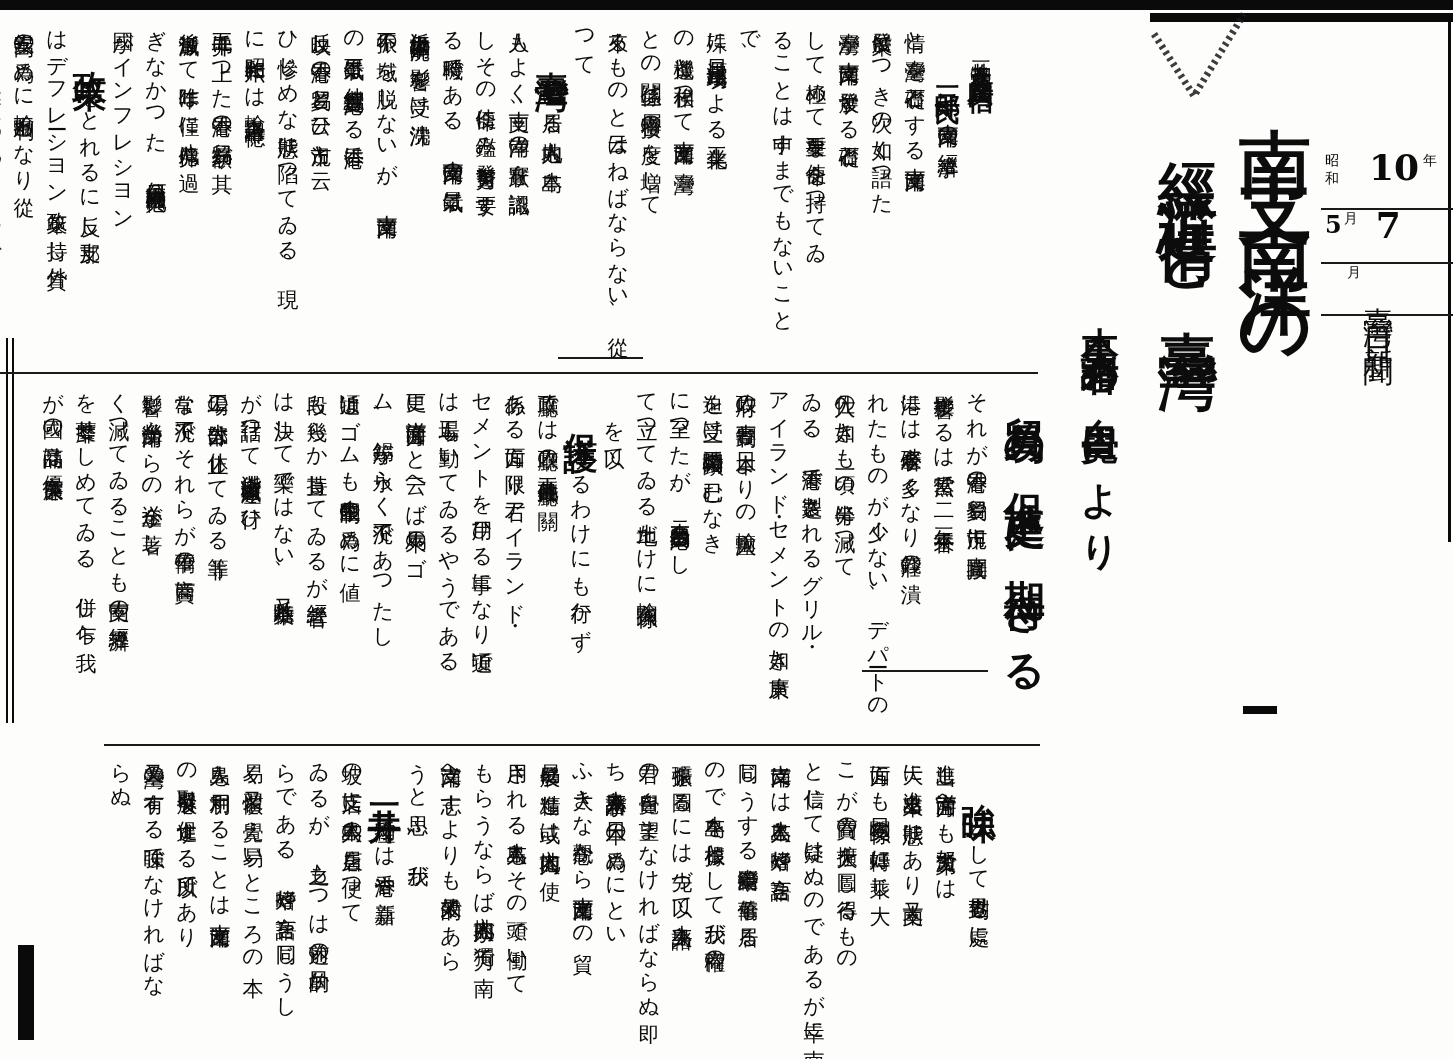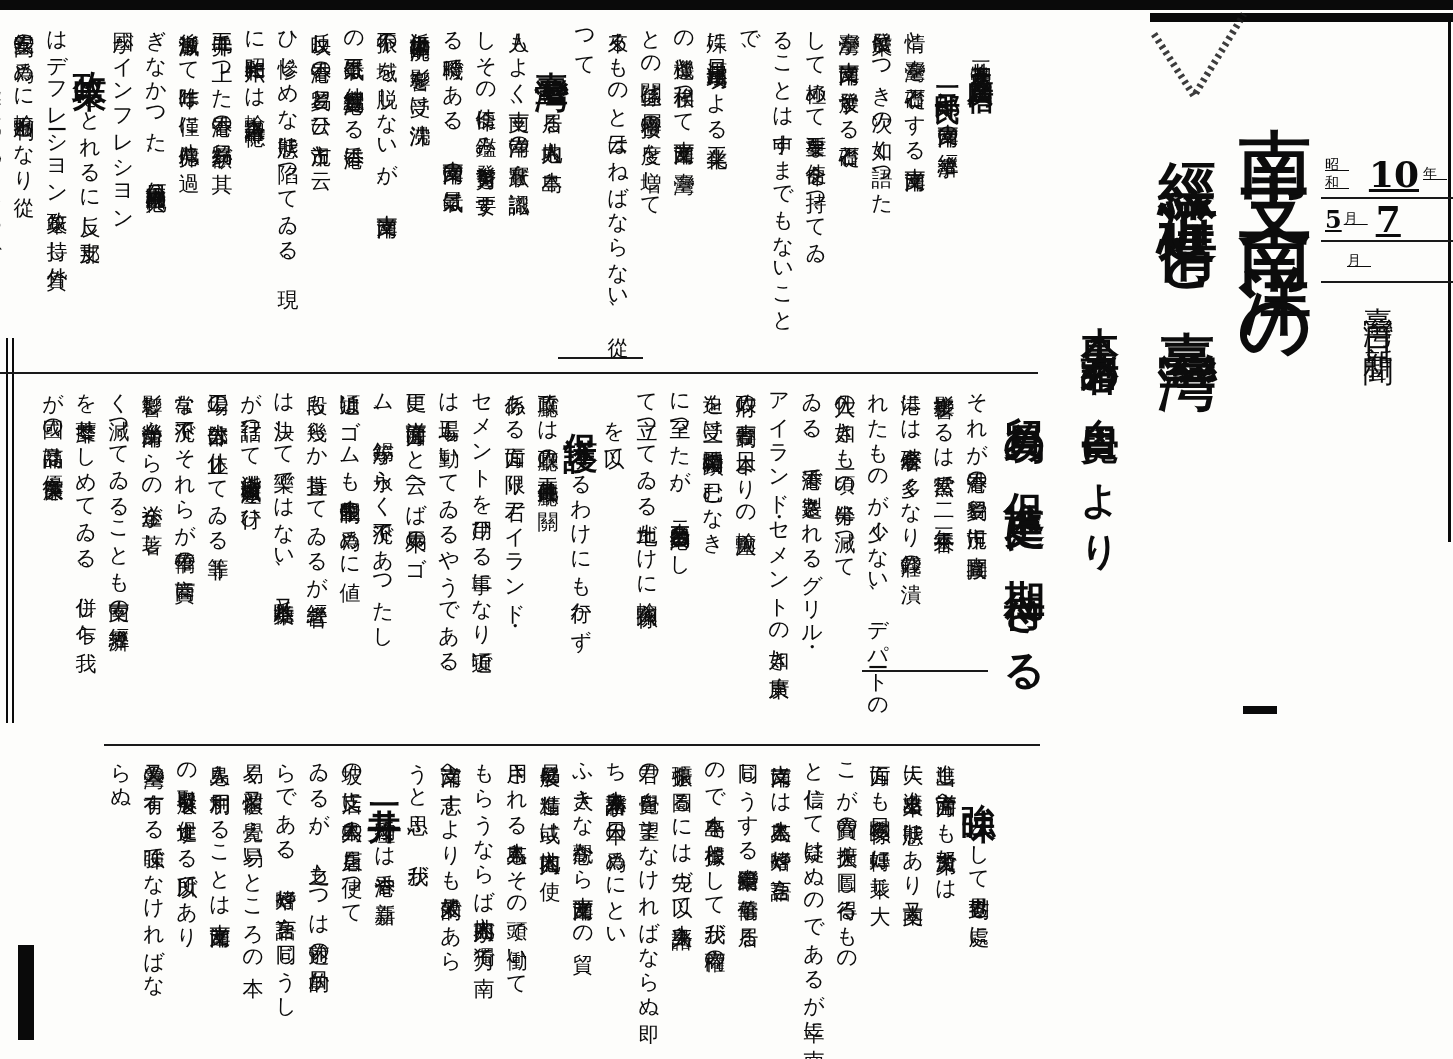--- a/index.html
+++ b/index.html
@@ -15,26 +15,26 @@
   .hl1{font-size:72px;line-height:92px;letter-spacing:46px;}
   .hl2{font-size:59px;line-height:84px;letter-spacing:20px;text-indent:46px;}
   
   .subhead{position:absolute;font-weight:bold;}
   .sh1{top:297px;right:328px;font-size:38px;letter-spacing:8px;line-height:50px;height:470px;}
   .sh2{top:383px;right:402px;font-size:41px;letter-spacing:10px;line-height:52px;height:530px;}
   
   .masthead{position:absolute;top:283px;right:54px;font-size:30px;letter-spacing:10px;line-height:42px;height:250px;}
   
   .stamp{position:absolute;top:152px;right:0;width:132px;font-family:"DejaVu Serif",serif;}
-  .srow{border-bottom:2px solid #1a1a1a;display:flex;align-items:center;padding:0 2px 1px 4px;text-decoration:underline;}
+  .srow{border-bottom:2px solid #1a1a1a;display:flex;align-items:flex-start;padding:0 2px 12px 4px;}
   .r1{height:44px;}
   .r2{height:40px;}
   .r3{height:38px;padding-left:26px;}
   .s-small{font-size:14px;letter-spacing:10px;margin-right:4px;}
-  .s-big{font-size:36px;font-weight:bold;line-height:30px;margin:16px 4px;}
+  .s-big{font-size:36px;font-weight:bold;line-height:30px;margin:0 4px;}
   .s-mid{font-size:24px;font-weight:bold;margin-right:2px;}
   
   .band{position:absolute;overflow:visible;}
   .band p{margin:0;font-size:21px;line-height:33px;letter-spacing:1.5px;}
   .band-0{top:16px;right:456px;height:352px;}
   .band-1{top:378px;right:460px;height:360px;}
   .band-2{top:748px;right:458px;height:311px;}
   .h{font-size:34px;font-weight:bold;letter-spacing:6px;padding-inline-end:16px;}
   .b{font-size:26px;font-weight:bold;letter-spacing:5px;}
   .n{}

